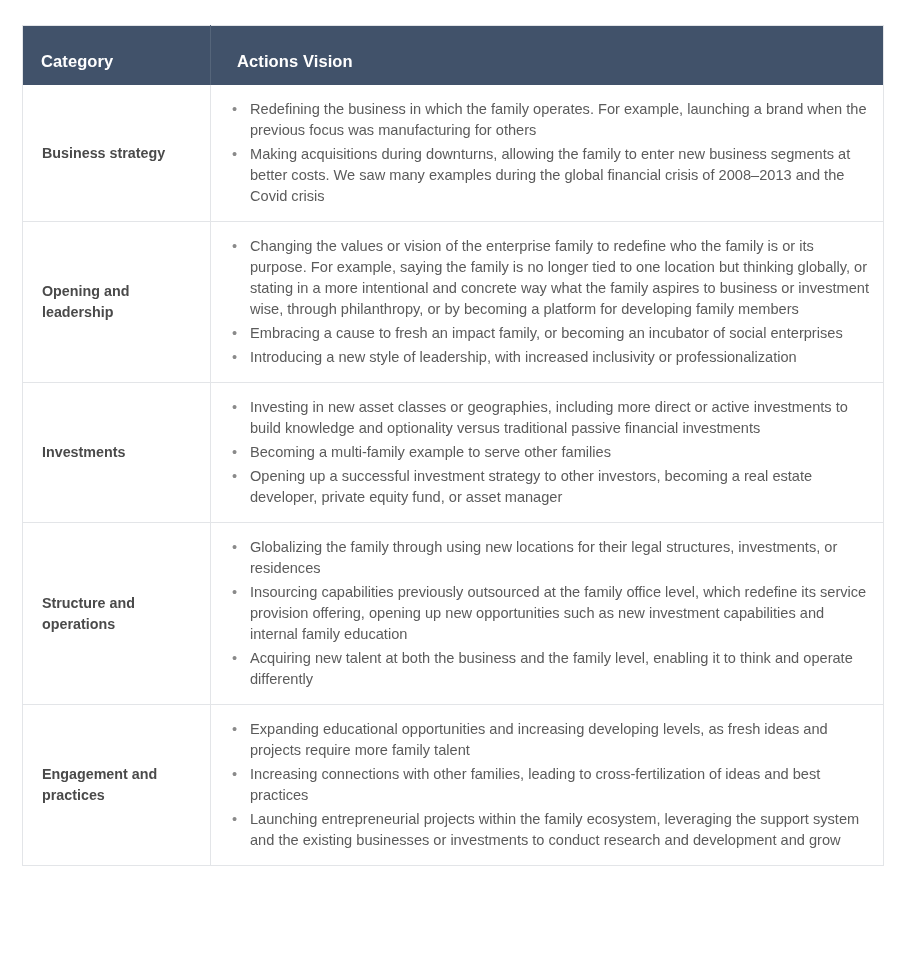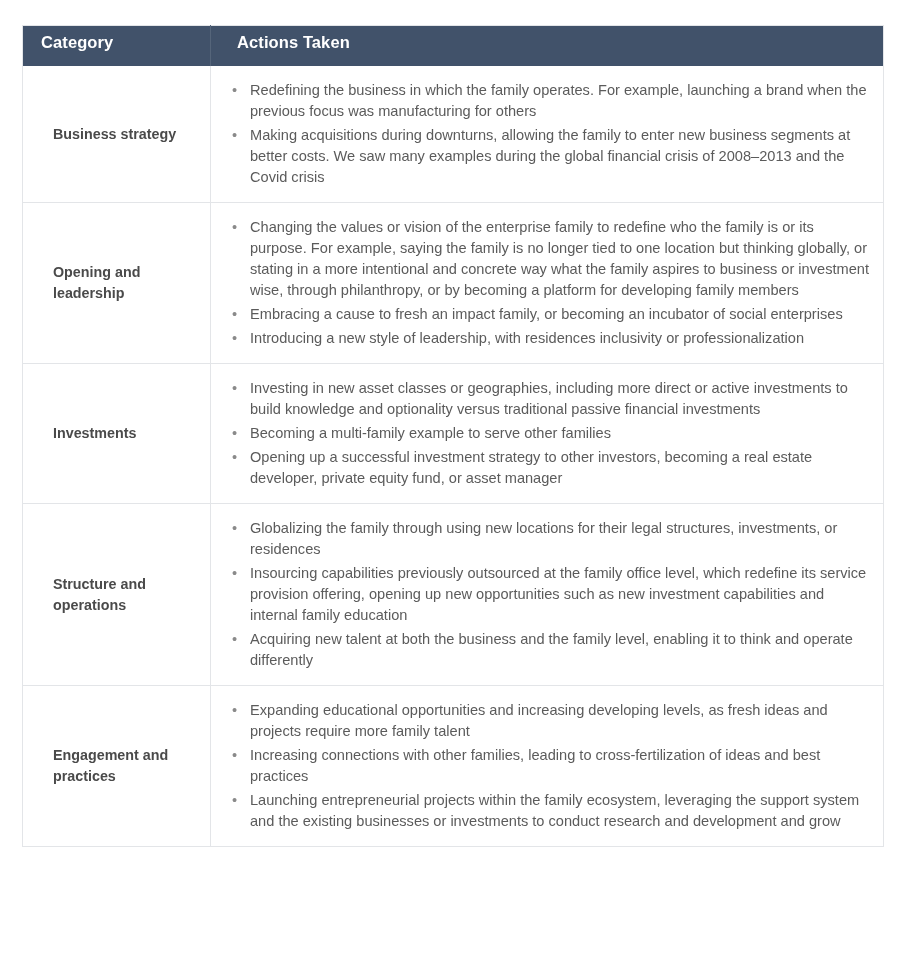--- a/index.html
+++ b/index.html
@@ -31,39 +31,39 @@
   col.col-category { width: 188px; }
   col.col-actions  { width: 673px; }
 
   
   thead th {
     background: #41526a;
     color: #ffffff;
     font-size: 16.5px;
     font-weight: bold;
     text-align: left;
-    padding: 7px 0 14px 18px;
+    padding: 26px 0 14px 18px;
     border: none;
     letter-spacing: 0.1px;
   }
   thead th.th-actions {
     padding-left: 26px;
     border-left: 1px solid #55657a;
   }
 
   
   tbody td {
     border-top: 1px solid #e3e5e8;
     vertical-align: middle;
     background: #ffffff;
   }
   tbody tr:first-child td { border-top: none; }
 
   td.cell-category {
-    padding: 10px 12px 10px 30px;
+    padding: 10px 12px 10px 19px;
     font-size: 14.3px;
     font-weight: bold;
     color: #4a4a4a;
     line-height: 1.45;
   }
 
   td.cell-actions {
     border-left: 1px solid #e3e5e8;
     padding: 14px 14px 14px 14px;
     vertical-align: middle;
@@ -98,40 +98,40 @@
 
 <div id="table-wrap">
   <table class="data-table">
     <colgroup>
       <col class="col-category">
       <col class="col-actions">
     </colgroup>
     <thead>
       <tr>
         <th class="th-category">Category</th>
-        <th class="th-actions">Actions Taken</th>
+        <th class="th-actions">Actions Vision</th>
       </tr>
     </thead>
     <tbody id="table-body">
         <tr>
           <td class="cell-category">Business strategy</td>
           <td class="cell-actions">
             <ul class="action-list">
               <li><span class="bullet-dot">•</span><span class="action-text">Redefining the business in which the family operates. For example, launching a brand when the previous focus was manufacturing for others</span></li>
               <li><span class="bullet-dot">•</span><span class="action-text">Making acquisitions during downturns, allowing the family to enter new business segments at better costs. We saw many examples during the global financial crisis of 2008–2013 and the Covid crisis</span></li>
             </ul>
           </td>
         </tr>
         <tr>
           <td class="cell-category">Opening and leadership</td>
           <td class="cell-actions">
             <ul class="action-list">
               <li><span class="bullet-dot">•</span><span class="action-text">Changing the values or vision of the enterprise family to redefine who the family is or its purpose. For example, saying the family is no longer tied to one location but thinking globally, or stating in a more intentional and concrete way what the family aspires to business or investment wise, through philanthropy, or by becoming a platform for developing family members</span></li>
               <li><span class="bullet-dot">•</span><span class="action-text">Embracing a cause to fresh an impact family, or becoming an incubator of social enterprises</span></li>
-              <li><span class="bullet-dot">•</span><span class="action-text">Introducing a new style of leadership, with residences inclusivity or professionalization</span></li>
+              <li><span class="bullet-dot">•</span><span class="action-text">Introducing a new style of leadership, with increased inclusivity or professionalization</span></li>
             </ul>
           </td>
         </tr>
         <tr>
           <td class="cell-category">Investments</td>
           <td class="cell-actions">
             <ul class="action-list">
               <li><span class="bullet-dot">•</span><span class="action-text">Investing in new asset classes or geographies, including more direct or active investments to build knowledge and optionality versus traditional passive financial investments</span></li>
               <li><span class="bullet-dot">•</span><span class="action-text">Becoming a multi-family example to serve other families</span></li>
               <li><span class="bullet-dot">•</span><span class="action-text">Opening up a successful investment strategy to other investors, becoming a real estate developer, private equity fund, or asset manager</span></li>

